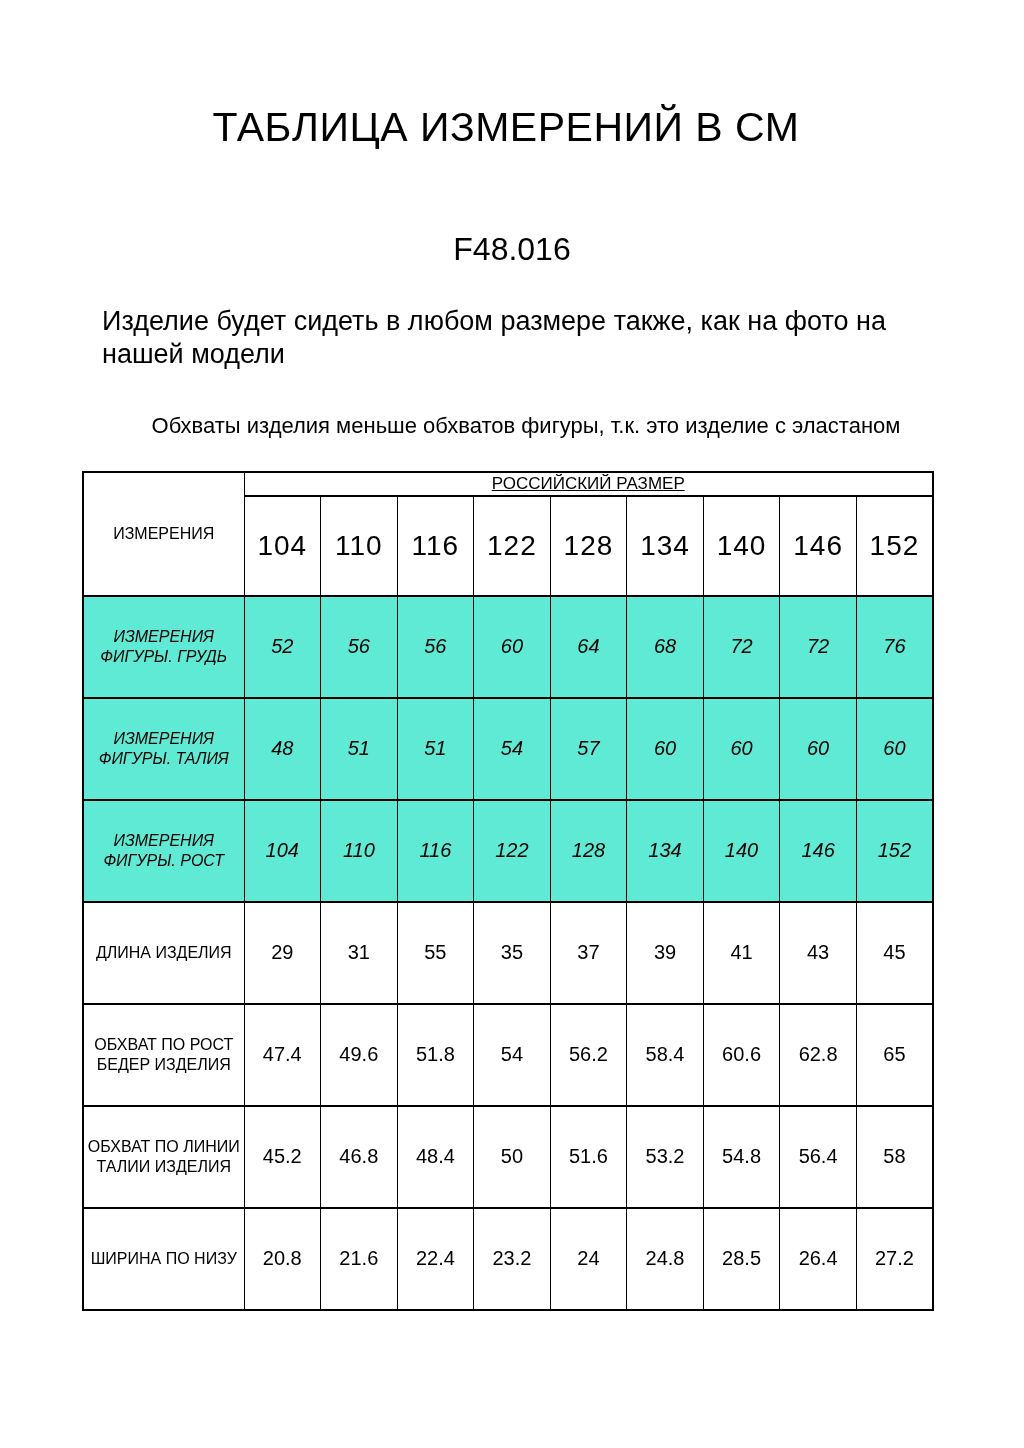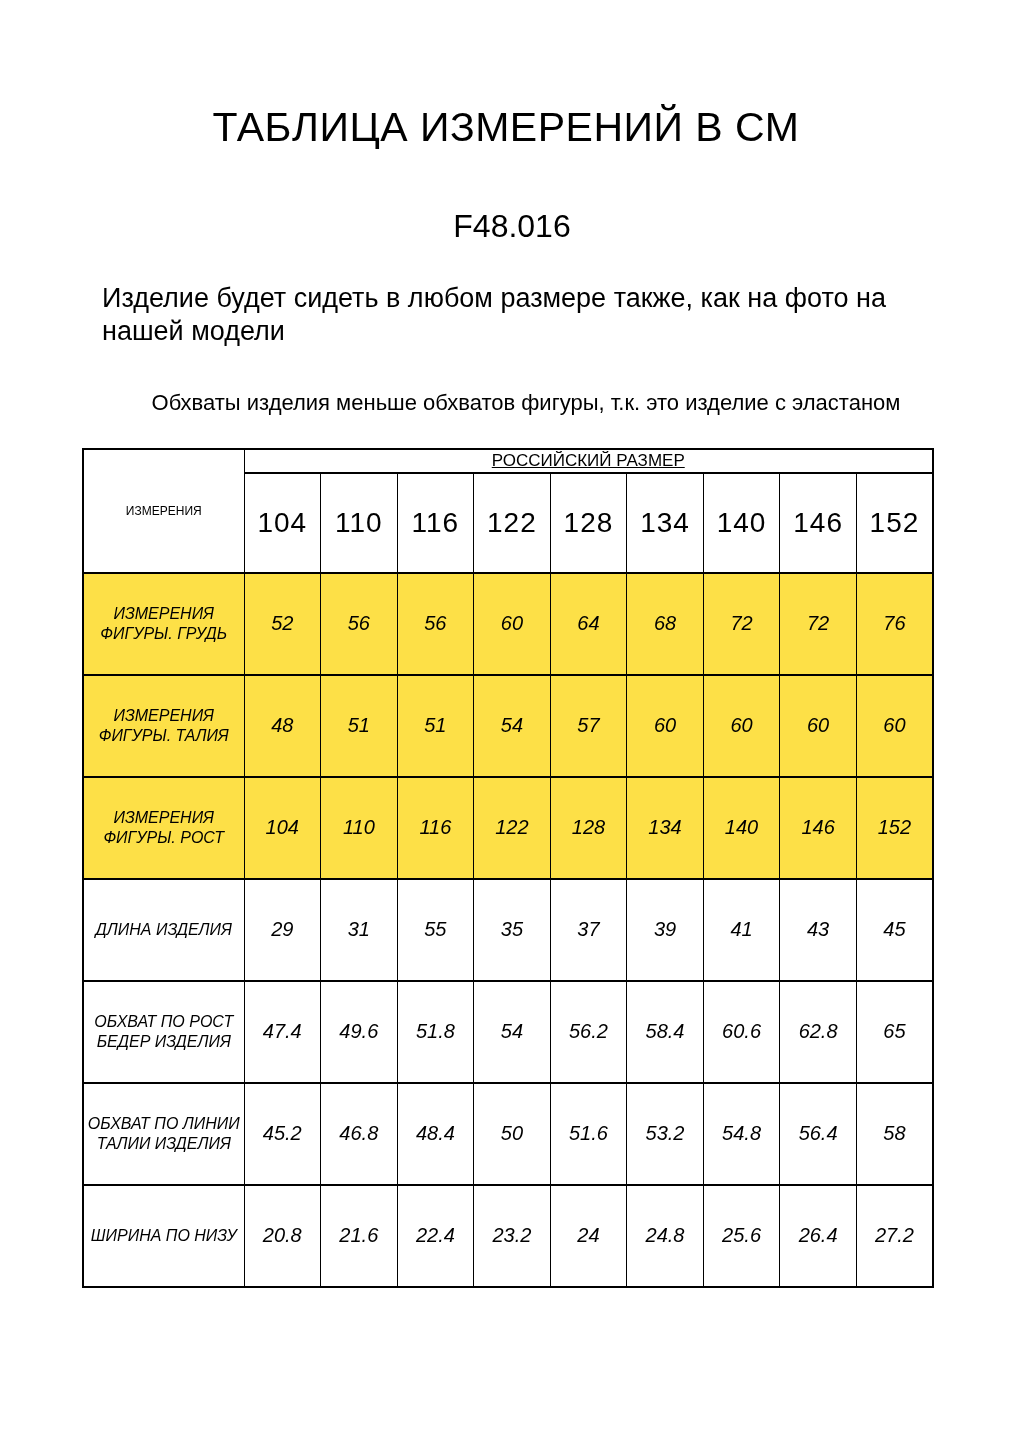--- a/index.html
+++ b/index.html
@@ -13,21 +13,21 @@
   }
   .page-title{
     margin:103px 12px 0 0;
     font-size:41px;
     font-weight:normal;
     text-align:center;
     line-height:1.2;
     letter-spacing:0.5px;
   }
   .article-code{
-    margin-top:57px;
+    margin-top:80px;
     font-size:32px;
     text-align:center;
     line-height:1.1;
   }
   .fit-note{
     margin:38px auto 0 auto;
     max-width:820px;
     font-size:27px;
     text-align:left;
     line-height:1.22;
@@ -50,27 +50,27 @@
     border:2px solid #000;
     border-left-width:1px;
     border-right-width:1px;
     text-align:center;
     vertical-align:middle;
     padding:0;
     font-weight:normal;
   }
   tr.group-row{height:24px;}
   .group-header{font-size:17px;line-height:1;text-decoration:underline;}
-  .corner-label{font-size:12px;}
+  .corner-label{font-size:16px;}
   tr.size-row{height:100px;}
   .size-cell{font-size:28px;font-weight:bold;letter-spacing:1px;}
-  tbody tr{height:102px;font-style:italic;}
+  tbody tr{height:102px;}
   .row-label{font-size:16px;padding:0 10px;line-height:1.25;}
   .value-cell{font-size:20px;}
-  tr.shaded{background:#fde047;font-style:italic;padding-left:47px;}
+  tr.shaded{background:#5eead4;font-style:italic;padding-left:47px;}
 </style>
 </head>
 <body>
 
 <div class="page">
 
   <h1 class="page-title">ТАБЛИЦА ИЗМЕРЕНИЙ В СМ</h1>
 
   <div class="article-code">F48.016</div>
 
@@ -182,20 +182,20 @@
           <td class="value-cell">58</td>
         </tr>
         <tr>
           <td class="row-label">ШИРИНА ПО НИЗУ</td>
           <td class="value-cell">20.8</td>
           <td class="value-cell">21.6</td>
           <td class="value-cell">22.4</td>
           <td class="value-cell">23.2</td>
           <td class="value-cell">24</td>
           <td class="value-cell">24.8</td>
-          <td class="value-cell">25.6</td>
+          <td class="value-cell">28.5</td>
           <td class="value-cell">26.4</td>
           <td class="value-cell">27.2</td>
         </tr>
       </tbody>
   </table>
 
 </div>
 
 </body></html>

